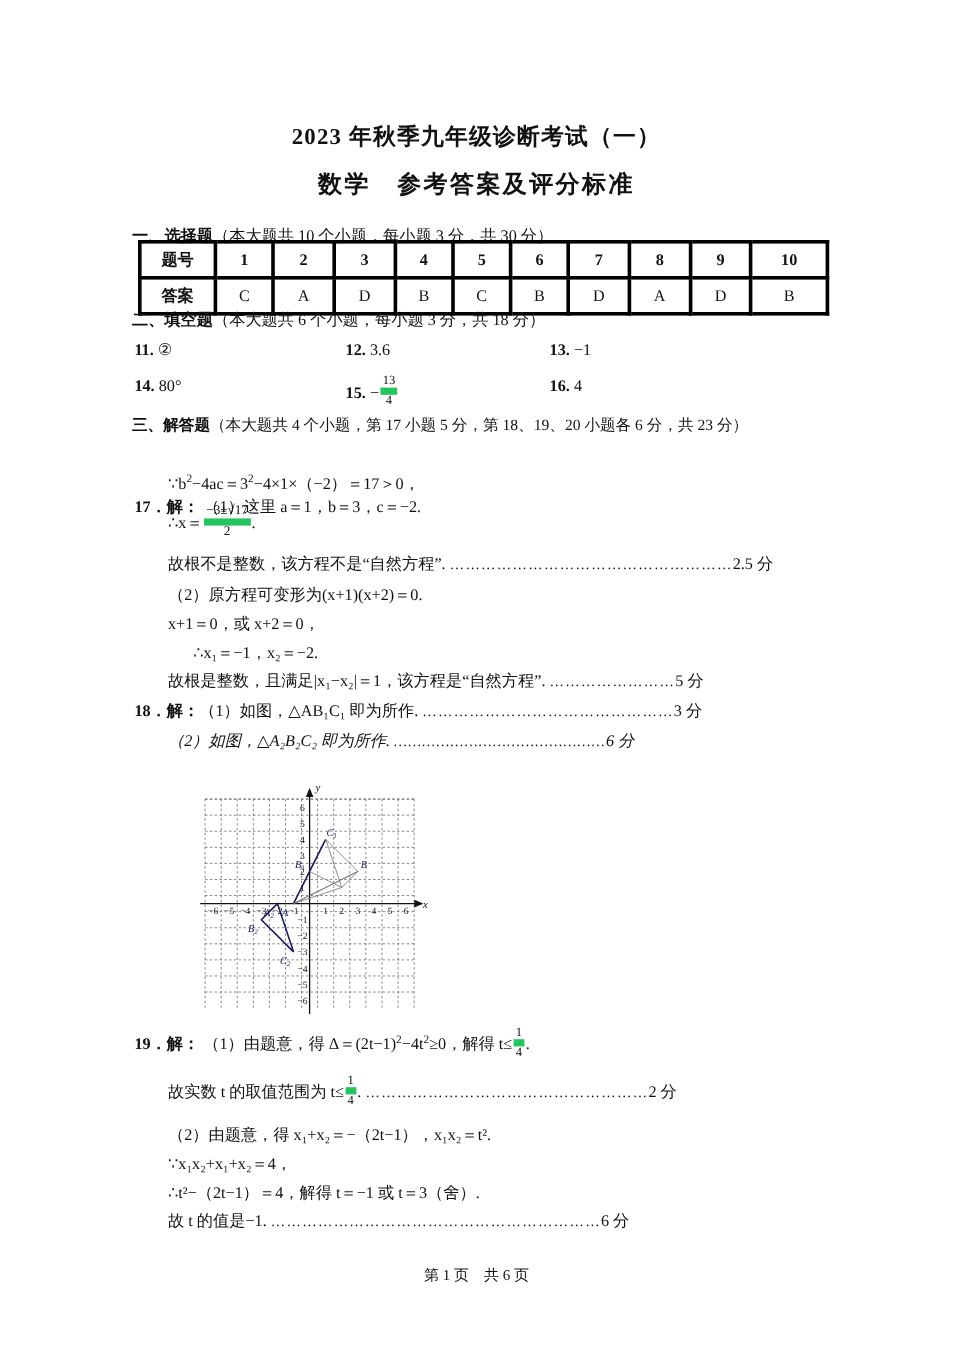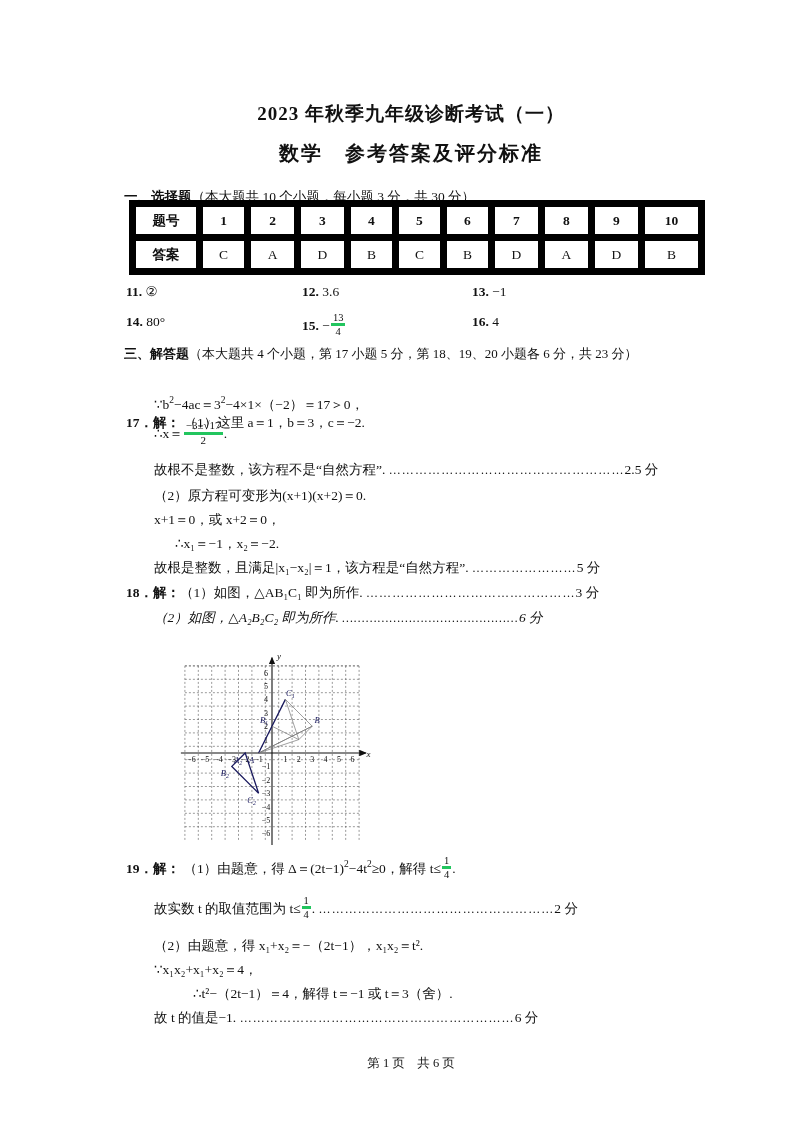--- a/index.html
+++ b/index.html
@@ -4,21 +4,21 @@
 <style>
   html,body{margin:0;padding:0;}
   body{
     width:794px;height:1122px;
     background:#ffffff;
     font-family:"Liberation Serif","DejaVu Serif",serif;
     color:#111;
     position:relative;
     overflow:hidden;
   }
-  .page{position:absolute;left:14px;top:0;width:688px;height:1122px;padding-left:27px;}
+  .page{position:absolute;left:0;top:0;width:688px;height:1122px;padding-left:27px;}
 
   
   .title1{
     position:absolute;left:0;top:101px;width:794px;
     text-align:center;font-size:19px;font-weight:bold;
     letter-spacing:1px;
   }
   .title2{
     position:absolute;left:0;top:140px;width:794px;
     text-align:center;font-size:20px;font-weight:bold;
@@ -32,21 +32,21 @@
   }
   .sec b{font-weight:bold;}
 
   
   table.ans{
     position:absolute;left:115px;top:200px;
     width:576px;border-collapse:collapse;
     font-size:13.5px;
   }
   table.ans td{
-    border:7px solid #000000;
+    border:3px solid #000000;
     text-align:center;
     height:25px;
     font-weight:bold;
     font-family:"Liberation Serif","DejaVu Serif",serif;
     margin-top:44px;
   }
   table.ans td.hdr{width:58px;font-weight:bold;}
   table.ans tr.answers td{font-weight:normal;}
   table.ans tr.answers td.hdr{font-weight:bold;}
 
@@ -57,21 +57,21 @@
   }
   .dots{letter-spacing:1.1px;font-size:12px;}
   .score{font-size:13.5px;}
 
   
   .frac{
     display:inline-block;vertical-align:-0.55em;
     text-align:center;font-size:10.5px;line-height:1.08;
     margin:0 1px;
   }
-  .frac .num{display:block;padding:0 2px;border-bottom:3px solid #22c55e;}
+  .frac .num{display:block;padding:0 2px;border-bottom:6px solid #22c55e;}
   .frac .den{display:block;padding:0 2px;}
   sup.p{font-size:9.5px;vertical-align:super;}
 
   
   .figure{position:absolute;left:150px;top:645px;width:235px;height:200px;}
 
   
   .footer{
     position:absolute;left:0;top:1055px;width:794px;
     text-align:center;font-size:12.5px;
@@ -113,20 +113,23 @@
       <td>C</td>
       <td>B</td>
       <td>D</td>
       <td>A</td>
       <td>D</td>
       <td>B</td>
     </tr>
   </tbody>
     </table>
 
+  <div class="sec" style="top:258px;">
+    <b>二、填空题</b><span>（本大题共 6 个小题，每小题 3 分，共 18 分）</span>
+  </div>
 
   <div class="line" style="left:112px;top:284px;text-align:right;">
     <b>11.</b>&nbsp;<span>②</span>
   </div>
   <div class="line" style="left:288px;top:284px;">
     <b>12.</b>&nbsp;<span>3.6</span>
   </div>
   <div class="line" style="left:458px;top:284px;">
     <b>13.</b>&nbsp;<span>−1</span>
   </div>
@@ -277,21 +280,21 @@
   <div class="line" style="left:140px;top:895px;">
     <span>故实数 t 的取值范围为 t≤</span><span class="frac"><span class="num">1</span><span class="den">4</span></span><span>.</span>
     <span class="dots">………………………………………………</span><span class="score">2 分</span>
   </div>
   <div class="line" style="left:140px;top:938px;">
     <span>（2）由题意，得 x₁+x₂＝−（2t−1），x₁x₂＝t².</span>
   </div>
   <div class="line" style="left:140px;top:962px;">
     <span>∵x₁x₂+x₁+x₂＝4，</span>
   </div>
-  <div class="line" style="left:140px;top:986px;margin-left:39px;">
+  <div class="line" style="left:140px;top:986px;">
     <span>∴t²−（2t−1）＝4，解得 t＝−1 或 t＝3（舍）.</span>
   </div>
   <div class="line" style="left:140px;top:1010px;">
     <span>故 t 的值是−1.</span>
     <span class="dots">………………………………………………………</span><span class="score">6 分</span>
   </div>
 
   <div class="footer">第 1 页　共 6 页</div>
 
 </div>

